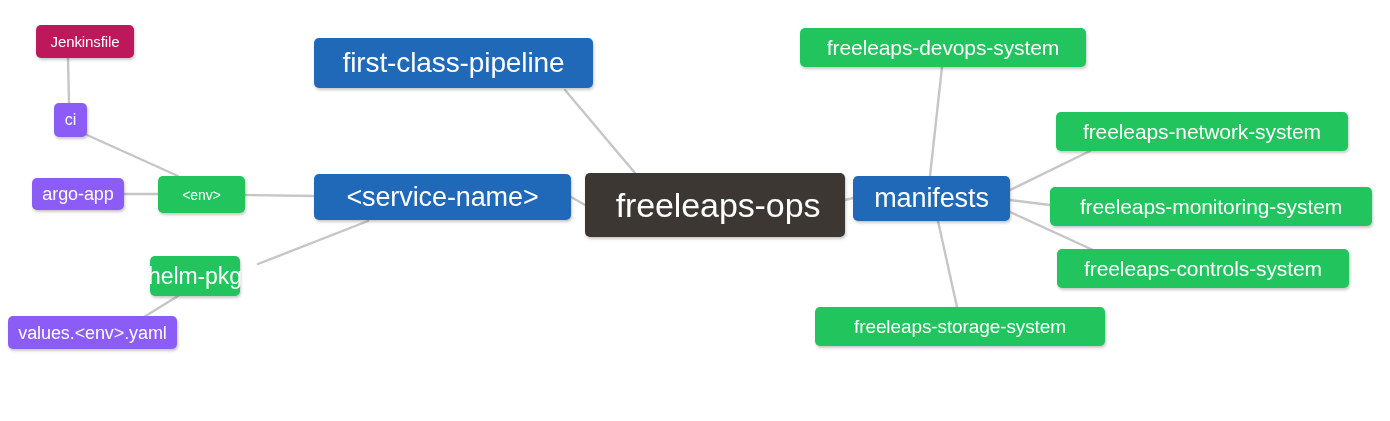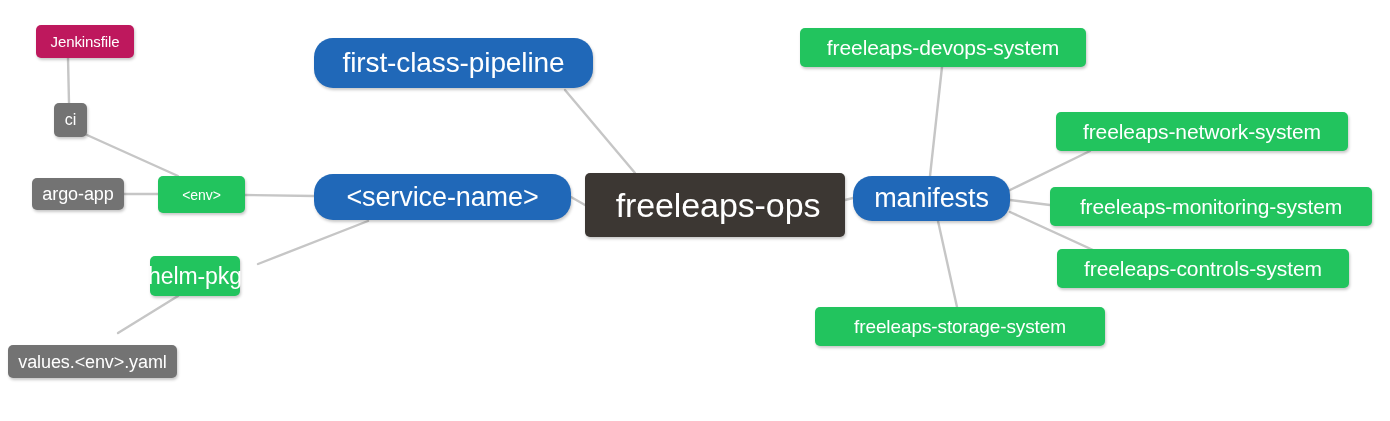--- a/index.html
+++ b/index.html
@@ -34,24 +34,24 @@
     box-sizing: border-box;
     border-radius: 5px;
     color: #ffffff;
     white-space: nowrap;
     line-height: 1;
     letter-spacing: -0.1px;
     box-shadow: 1px 2px 3px rgba(0,0,0,0.22);
     padding: 0 10px;
   }
   .n-root   { background: #3c3733; }
-  .n-blue   { background: #2068b8; border-radius: 19px; }
+  .n-blue   { background: #2068b8; }
   .n-green  { background: #22c45e; }
   .n-orange { background: #be185d; margin-left: 16px; }
-  .n-red    { background: #737373; }
+  .n-red    { background: #8b5cf6; }
 </style>
 </head>
 <body>
 
 <div id="canvas">
   <svg id="edge-layer" viewBox="0 0 1390 421" xmlns="http://www.w3.org/2000/svg">
       <polyline points="571,197 585,205" fill="none" stroke="#c6c6c6" stroke-width="2.4" stroke-linecap="round"></polyline>
       <polyline points="565,90 635,173" fill="none" stroke="#c6c6c6" stroke-width="2.4" stroke-linecap="round"></polyline>
       <polyline points="845,200 853,198" fill="none" stroke="#c6c6c6" stroke-width="2.4" stroke-linecap="round"></polyline>
       <polyline points="245,195 314,196" fill="none" stroke="#c6c6c6" stroke-width="2.4" stroke-linecap="round"></polyline>
@@ -84,21 +84,21 @@
       </div>
       <div class="node n-green" style="left: 150px; top: 256px; width: 90px; height: 40px; font-size: 23px;">
         <span>helm-pkg</span>
       </div>
       <div class="node n-red" style="left: 54px; top: 103px; width: 33px; height: 34px; font-size: 16px;">
         <span>ci</span>
       </div>
       <div class="node n-red" style="left: 32px; top: 178px; width: 92px; height: 32px; font-size: 18px;">
         <span>argo-app</span>
       </div>
-      <div class="node n-red" style="left: 8px; top: 345px; width: 169px; height: 33px; font-size: 18px; text-align: right;">
+      <div class="node n-red" style="left: 8px; top: 316px; width: 169px; height: 33px; font-size: 18px; text-align: right;">
         <span>values.&lt;env&gt;.yaml</span>
       </div>
       <div class="node n-orange" style="left: 20px; top: 25px; width: 98px; height: 33px; font-size: 15px;">
         <span>Jenkinsfile</span>
       </div>
       <div class="node n-green" style="left: 800px; top: 28px; width: 286px; height: 39px; font-size: 21px; text-align: right;">
         <span>freeleaps-devops-system</span>
       </div>
       <div class="node n-green" style="left: 1056px; top: 112px; width: 292px; height: 39px; font-size: 21px;">
         <span>freeleaps-network-system</span>

